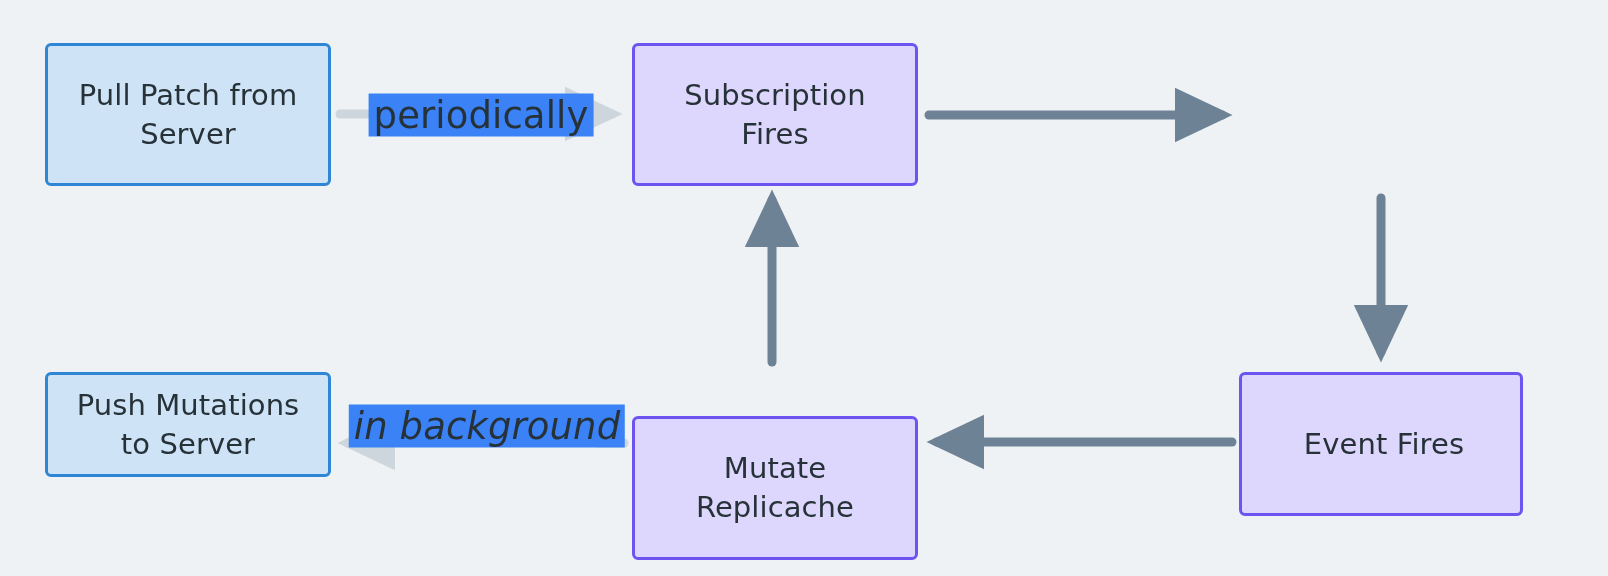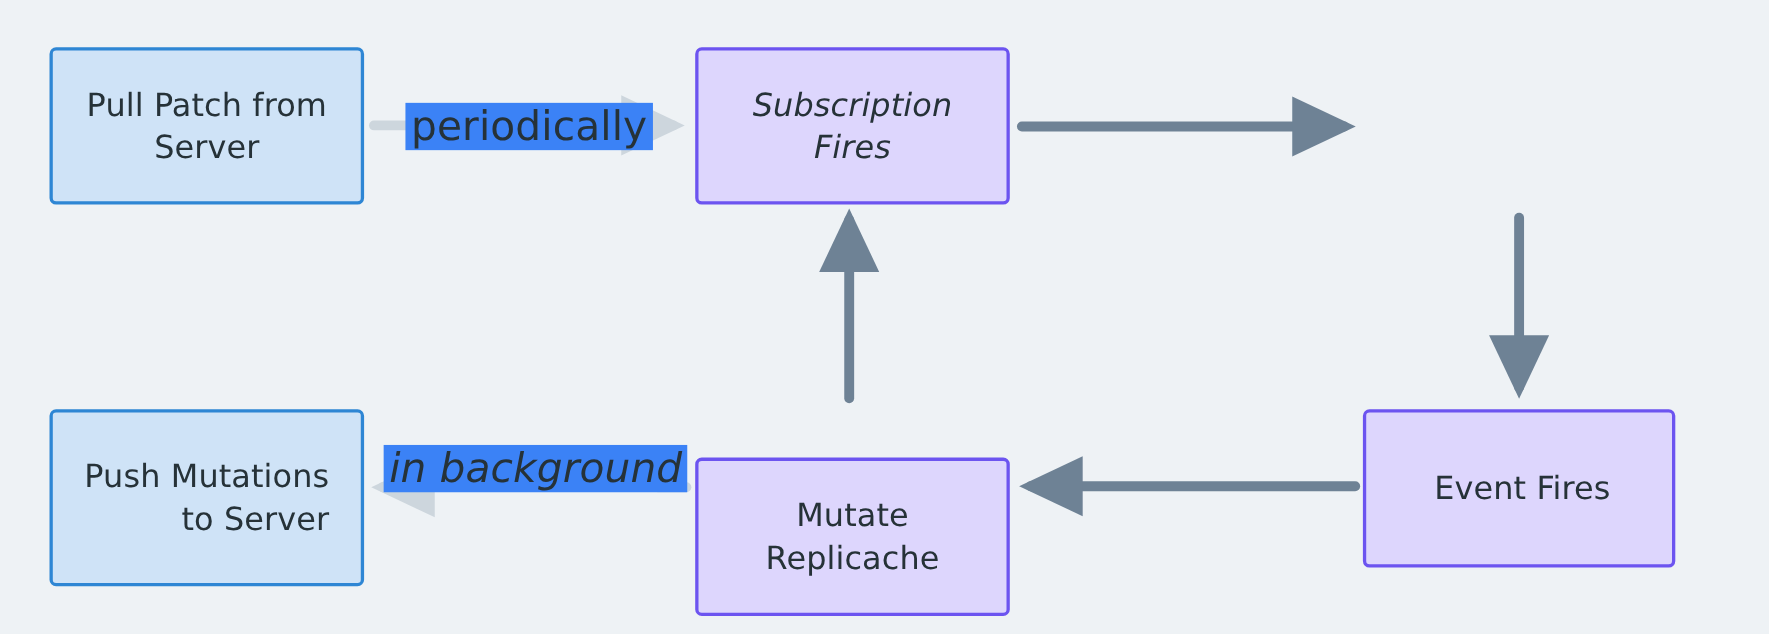--- a/index.html
+++ b/index.html
@@ -100,29 +100,29 @@
 
     <g>
       <line x1="624" y1="443" x2="598" y2="443" stroke="#cdd6dd" stroke-width="9" stroke-linecap="round"></line>
       <line x1="377" y1="443" x2="348" y2="443" stroke="#cdd6dd" stroke-width="9" stroke-linecap="round" marker-end="url(#arrow-light)"></line>
     </g>
   </svg>
 
   <div class="node blue" style="left:45px; top:43px; width:286px; height:143px;">Pull Patch from
 Server</div>
 
-  <div class="node purple" style="left:632px; top:43px; width:286px; height:143px;font-style:italic;">Subscription
+  <div class="node purple" style="left:632px; top:43px; width:286px; height:143px;">Subscription
 Fires</div>
 
 
   <div class="node purple" style="left:1239px; top:372px; width:284px; height:144px;padding-left:16px;">Event Fires</div>
 
   <div class="node purple" style="left:632px; top:372px; width:286px; height:144px;margin-top:44px;">Mutate
 Replicache</div>
 
-  <div class="node blue" style="left:45px; top:372px; width:286px; height:161px;text-align:right;">Push Mutations
+  <div class="node blue" style="left:45px; top:372px; width:286px; height:105px;">Push Mutations
 to Server</div>
 
   <div class="edge-label" style="left:481px; top:115px;">periodically</div>
 
   <div class="edge-label" style="left:487px; top:426px;font-style:italic;">in background</div>
 
 </div>
 
 </body></html>

